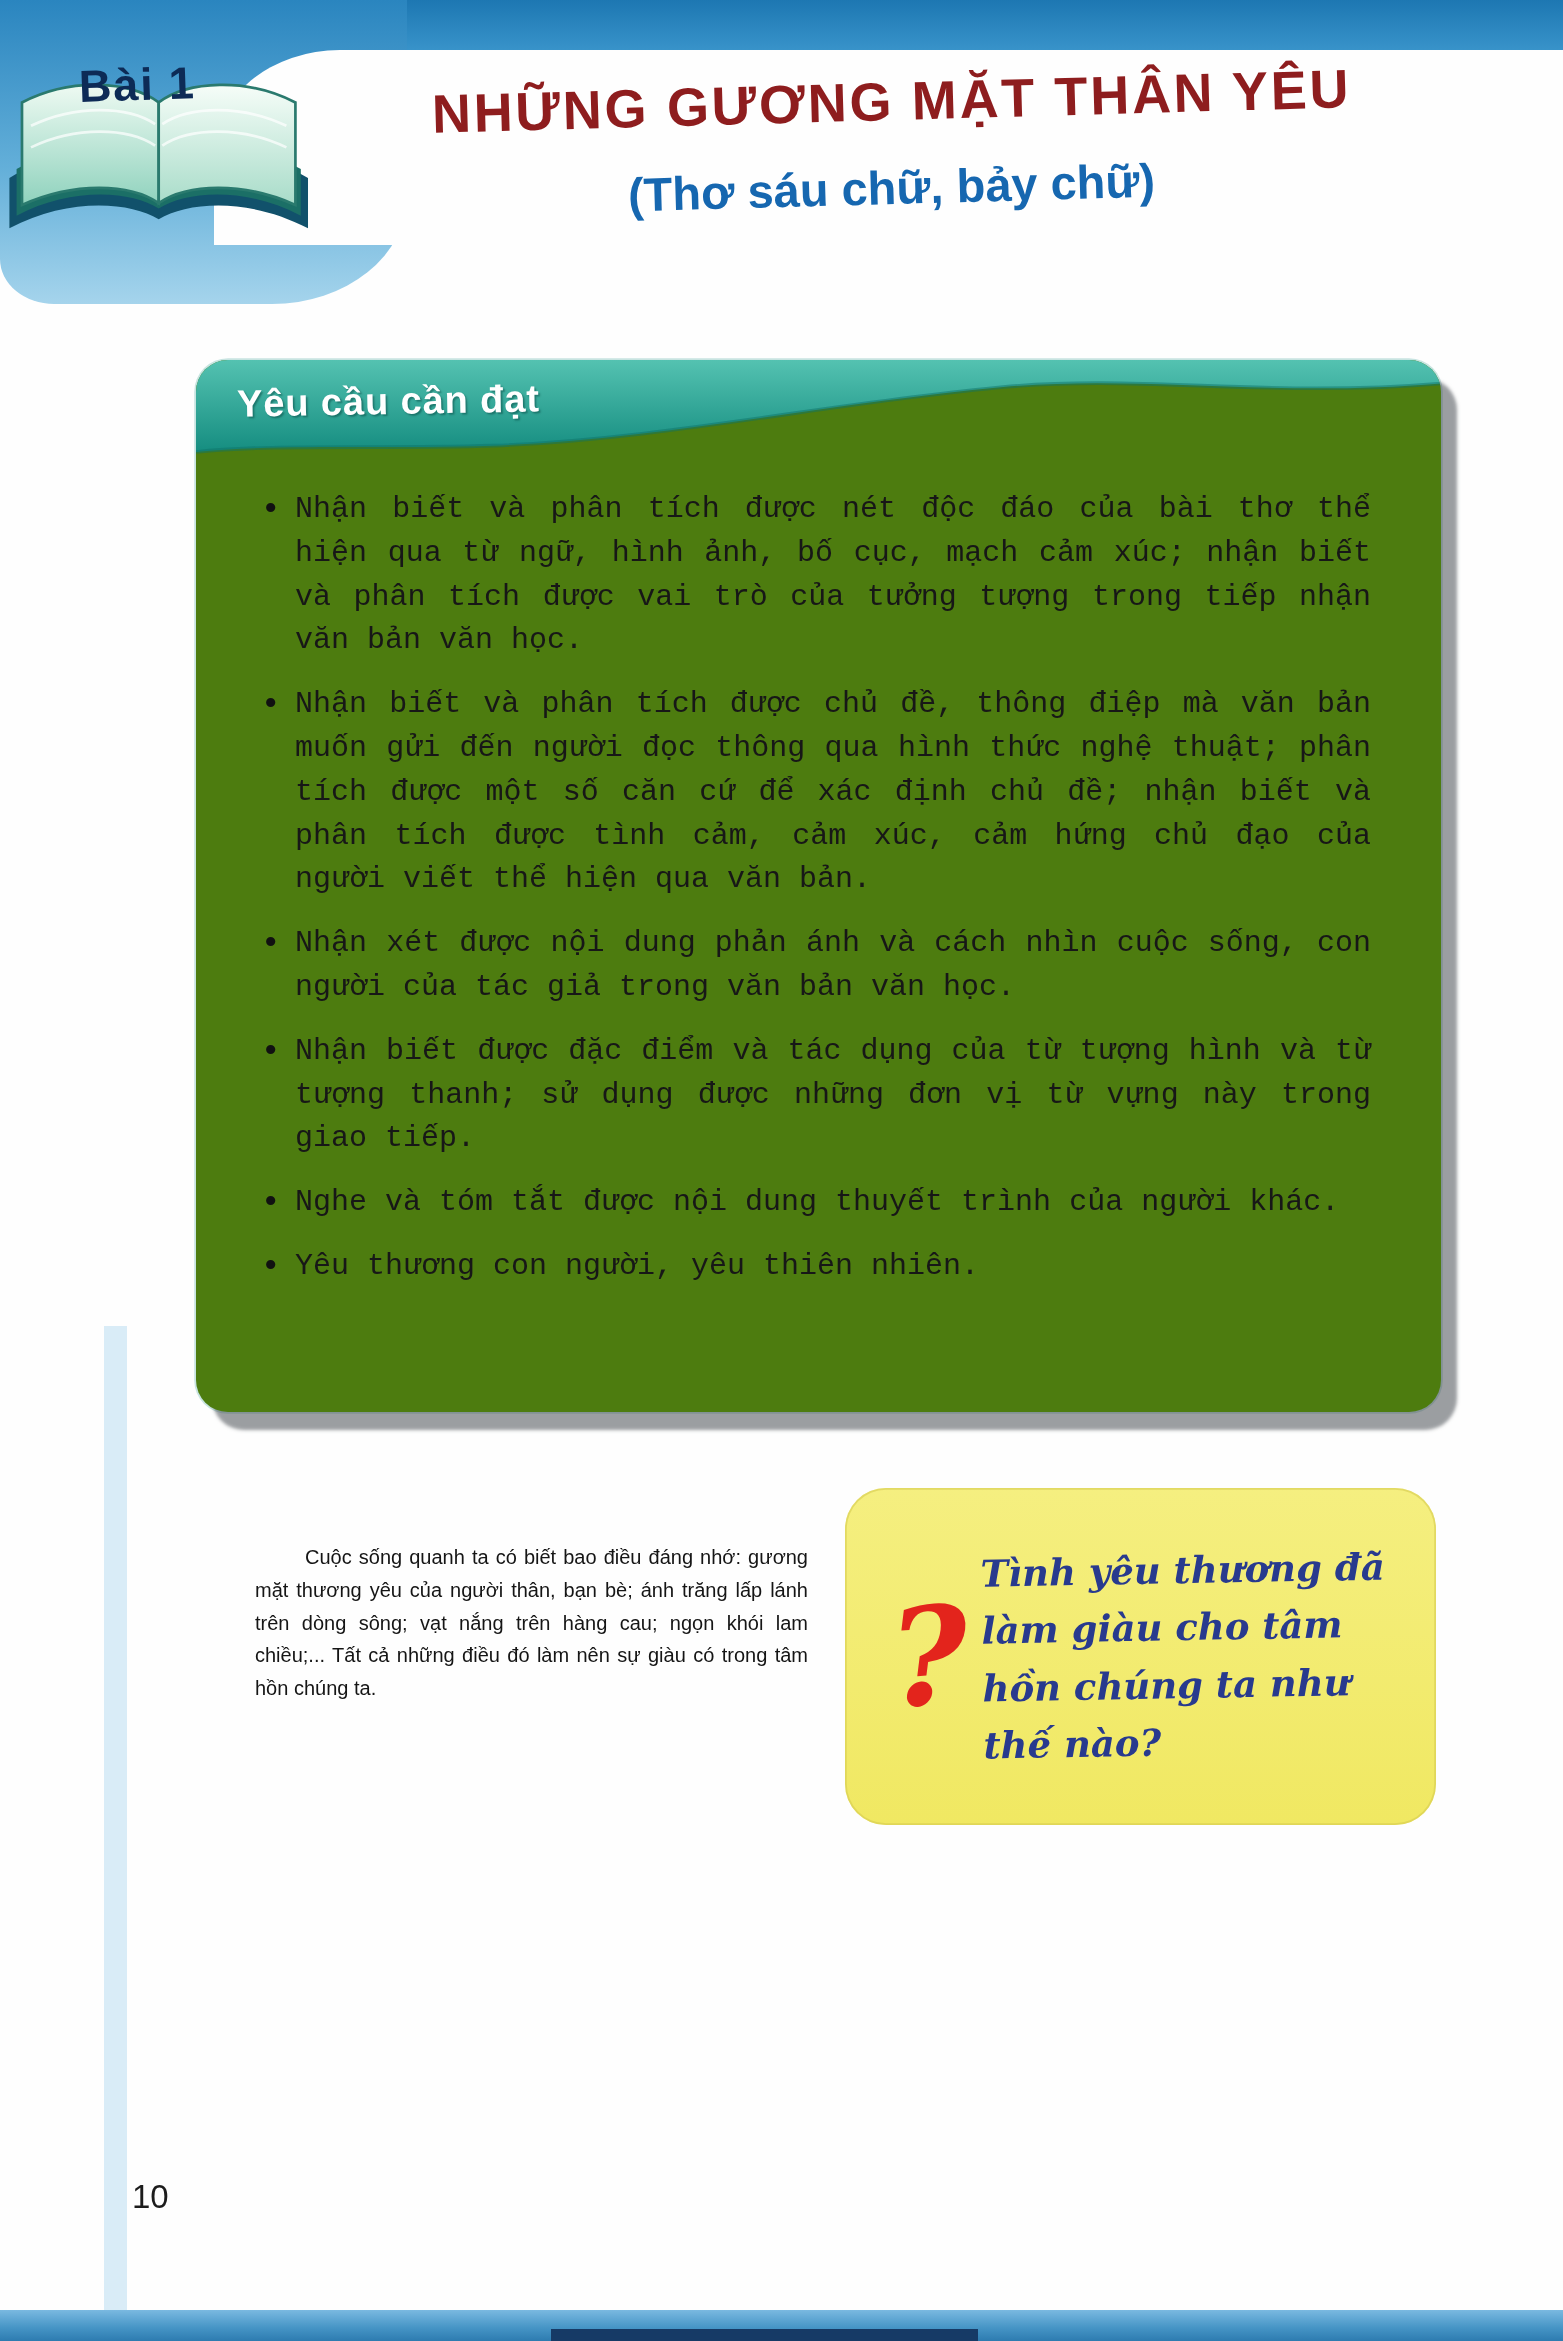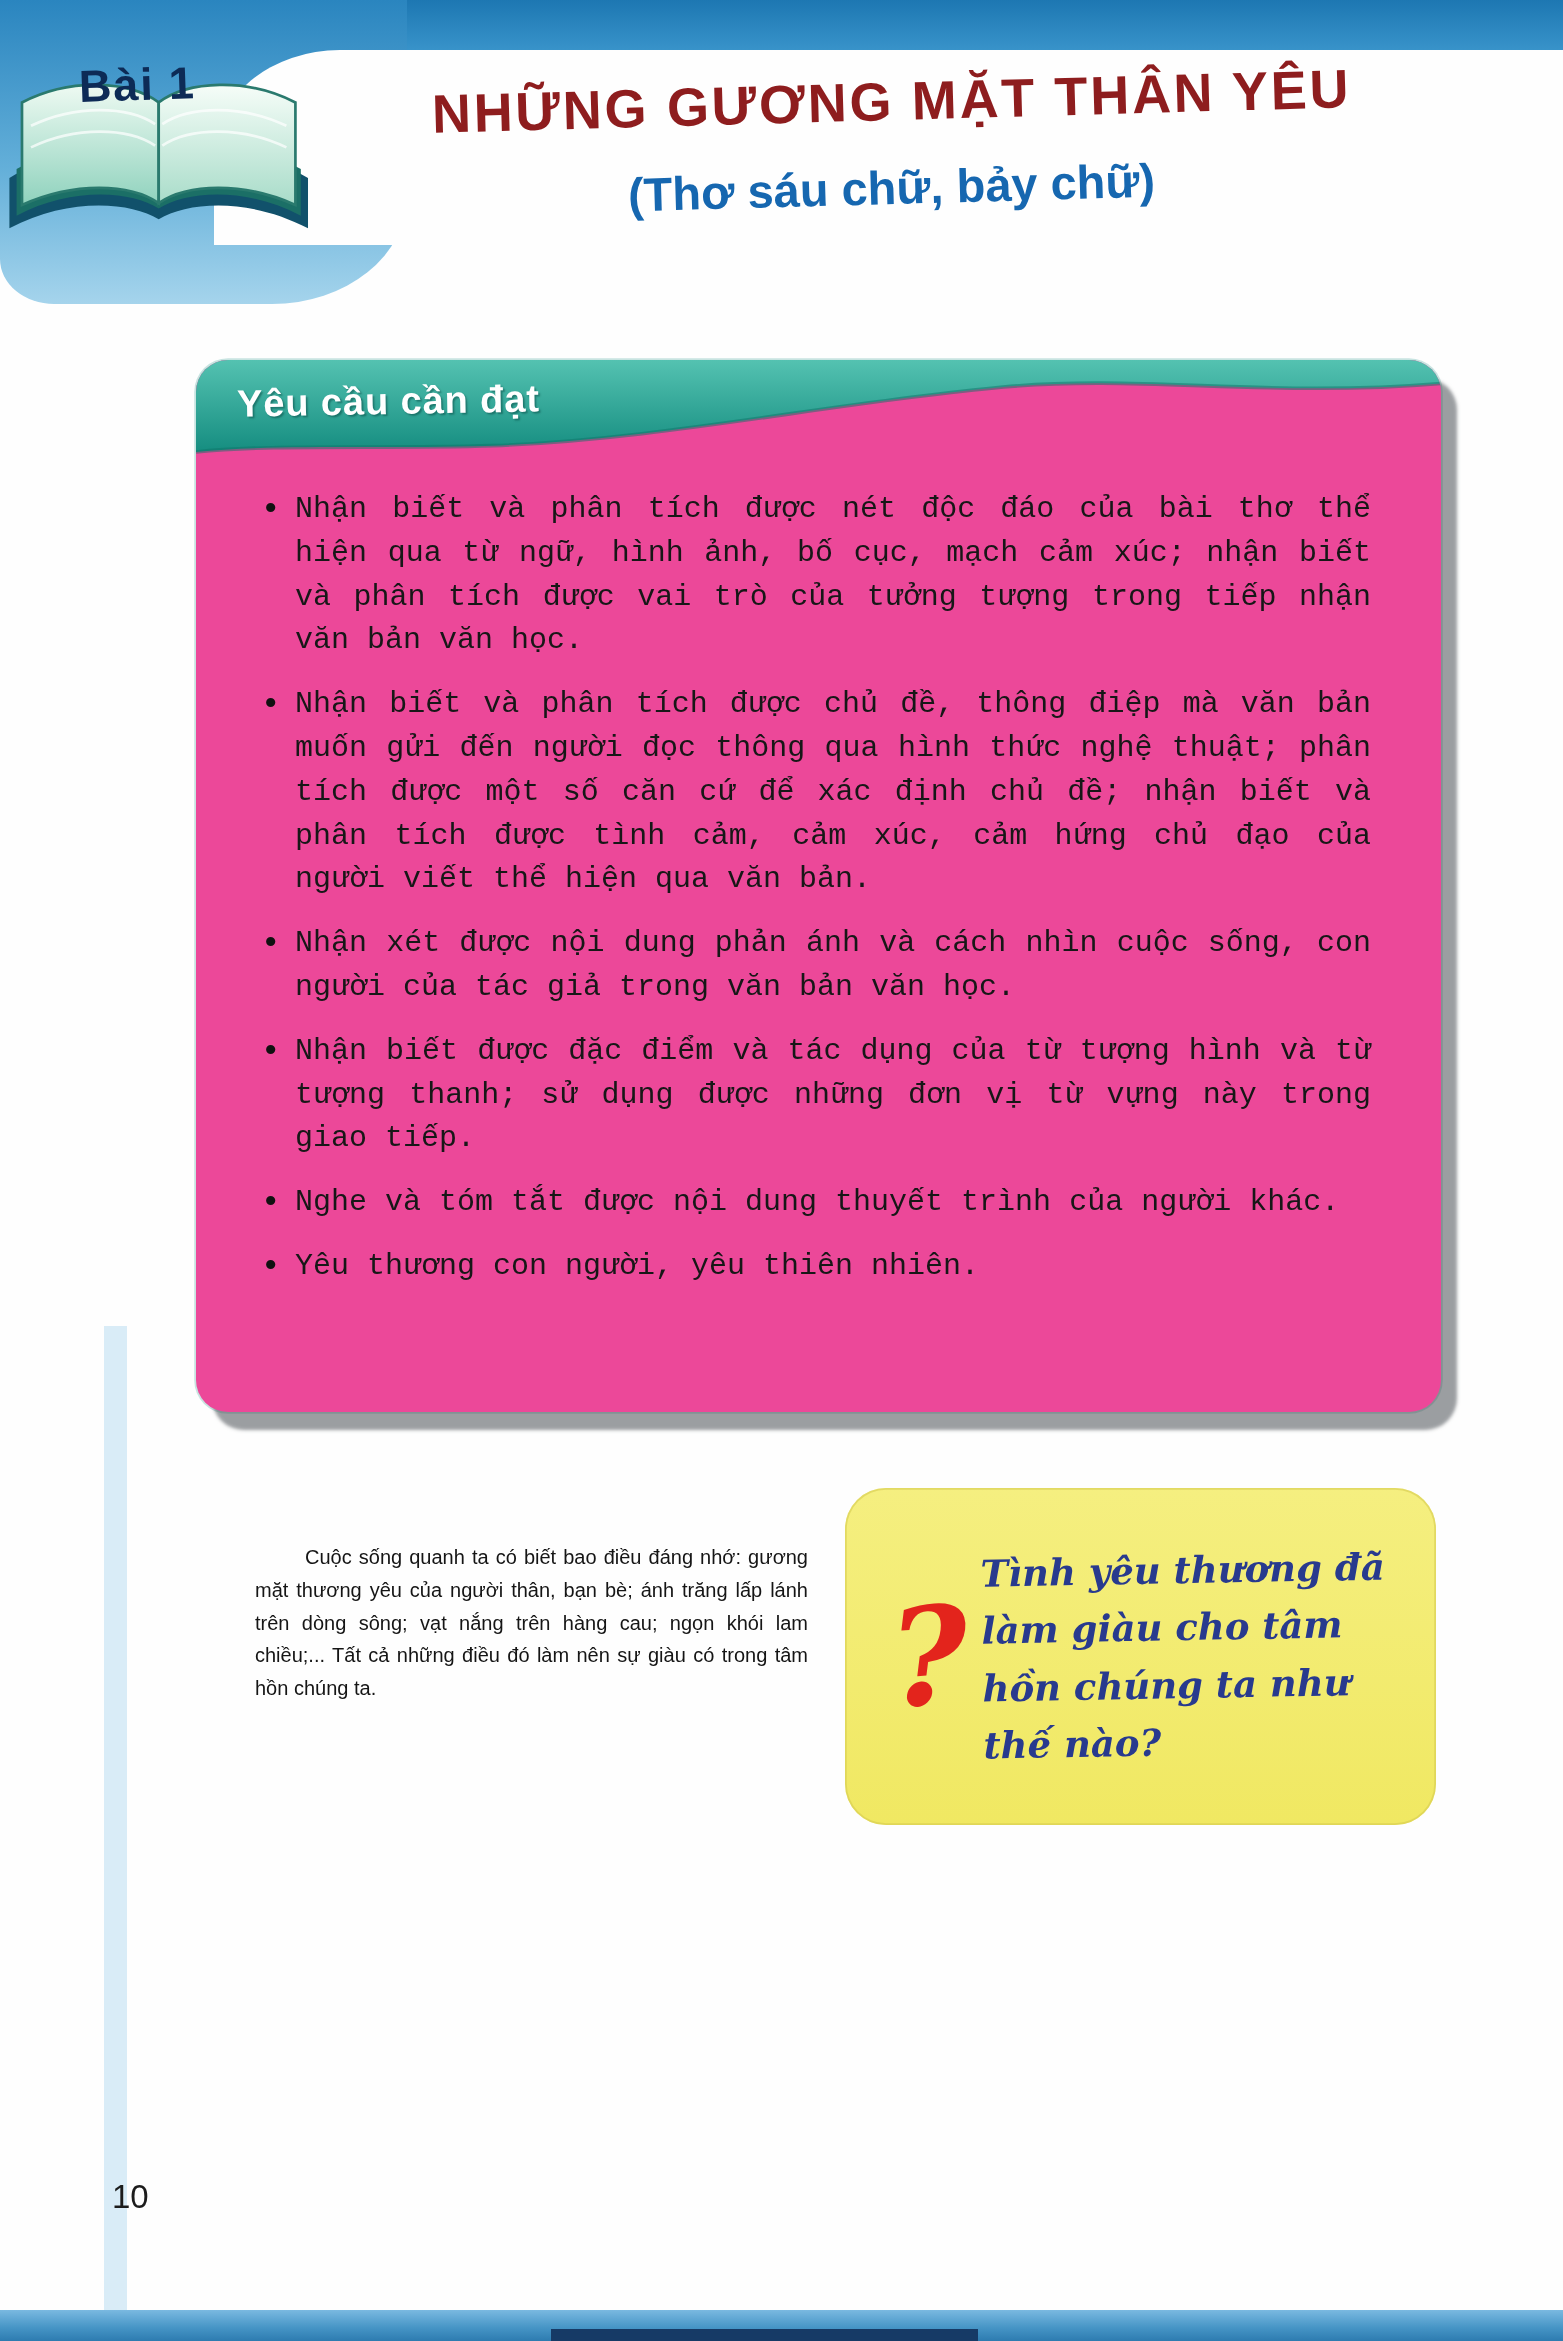--- a/index.html
+++ b/index.html
@@ -34,21 +34,21 @@
     transform:rotate(-1.6deg);
   }
   .sub-title {
     position:absolute; top:160px; left:270px; width:1243px; text-align:center;
     font-size:47px; font-weight:bold; color:#1667b0; transform:rotate(-1.6deg);
   }
 
   
   .objectives-box {
     position:absolute; left:196px; top:360px; width:1245px; height:1052px;
-    background:#ec4899; border-radius:32px; overflow:hidden;
+    background:#4d7c0f; border-radius:32px; overflow:hidden;
     box-shadow:16px 18px 3.6px rgba(72,78,84,0.55), 0 0 0 1.8px rgba(40,150,138,0.25);
   }
   .banner-svg { position:absolute; top:0; left:0; width:100%; height:110px; }
   .banner-heading {
     position:absolute; top:20px; left:41px; font-size:38px; font-weight:bold;
     color:#ffffff; letter-spacing:0.9px; transform:rotate(-1deg);
     text-shadow:1.8px 1.8px 1.8px rgba(0,60,55,0.45);
   }
   .objectives-list {
     position:absolute; top:110px; left:0; width:100%;
@@ -88,21 +88,21 @@
     position:absolute; left:241px; top:1884px; width:1178px;
     font-size:31px; line-height:1.62; text-align:justify; text-indent:52px;
   }
 
   
   .left-strip {
     position:absolute; left:104px; top:1326px; width:23.4px; height:985px;
     background:#d9ecf7;
   }
   .page-number {
-    position:absolute; left:112px; top:2178px; font-size:33px; color:#1c1c1c;
+    position:absolute; left:132px; top:2178px; font-size:33px; color:#1c1c1c;
   }
   .bottom-bar {
     position:absolute; left:0; bottom:0; width:100%; height:32px;
     background:linear-gradient(180deg,#7ab9e0 0%,#4695c6 55%,#2b79ae 100%);
   }
   .bottom-bar-dark {
     position:absolute; left:551px; bottom:0; width:427px; height:12.6px; background:#163a66;
   }
 </style>
 </head>

